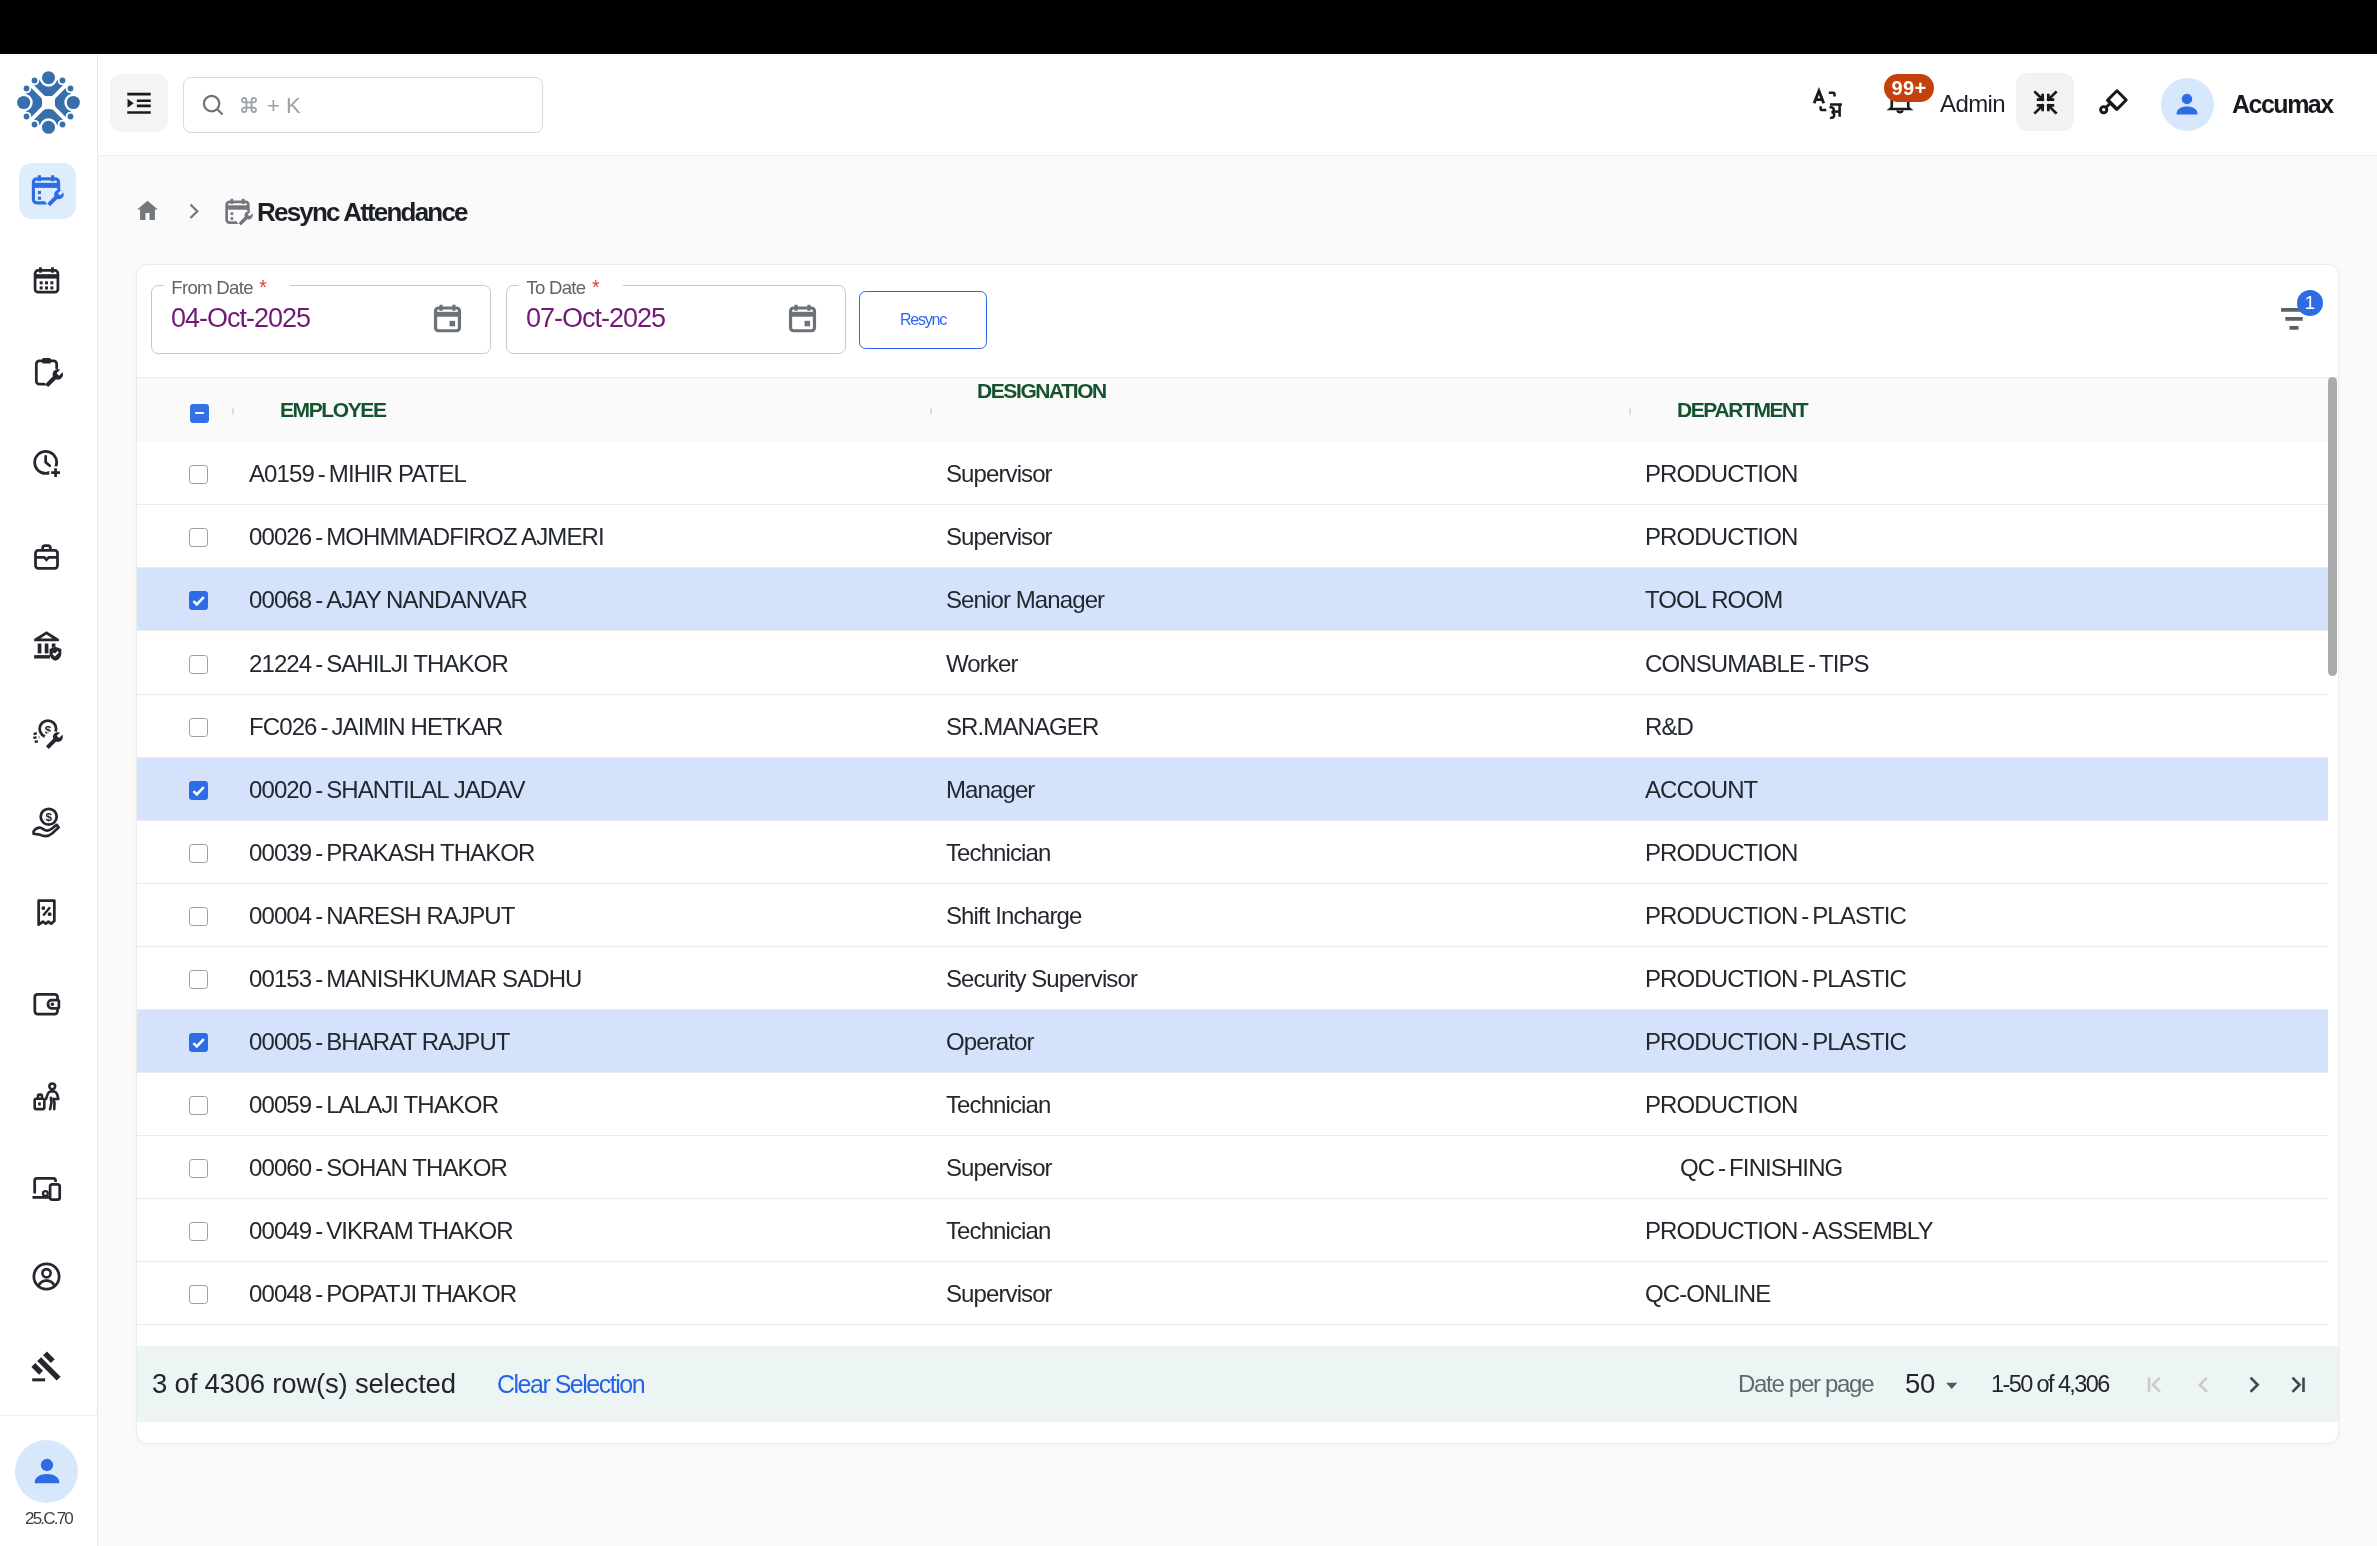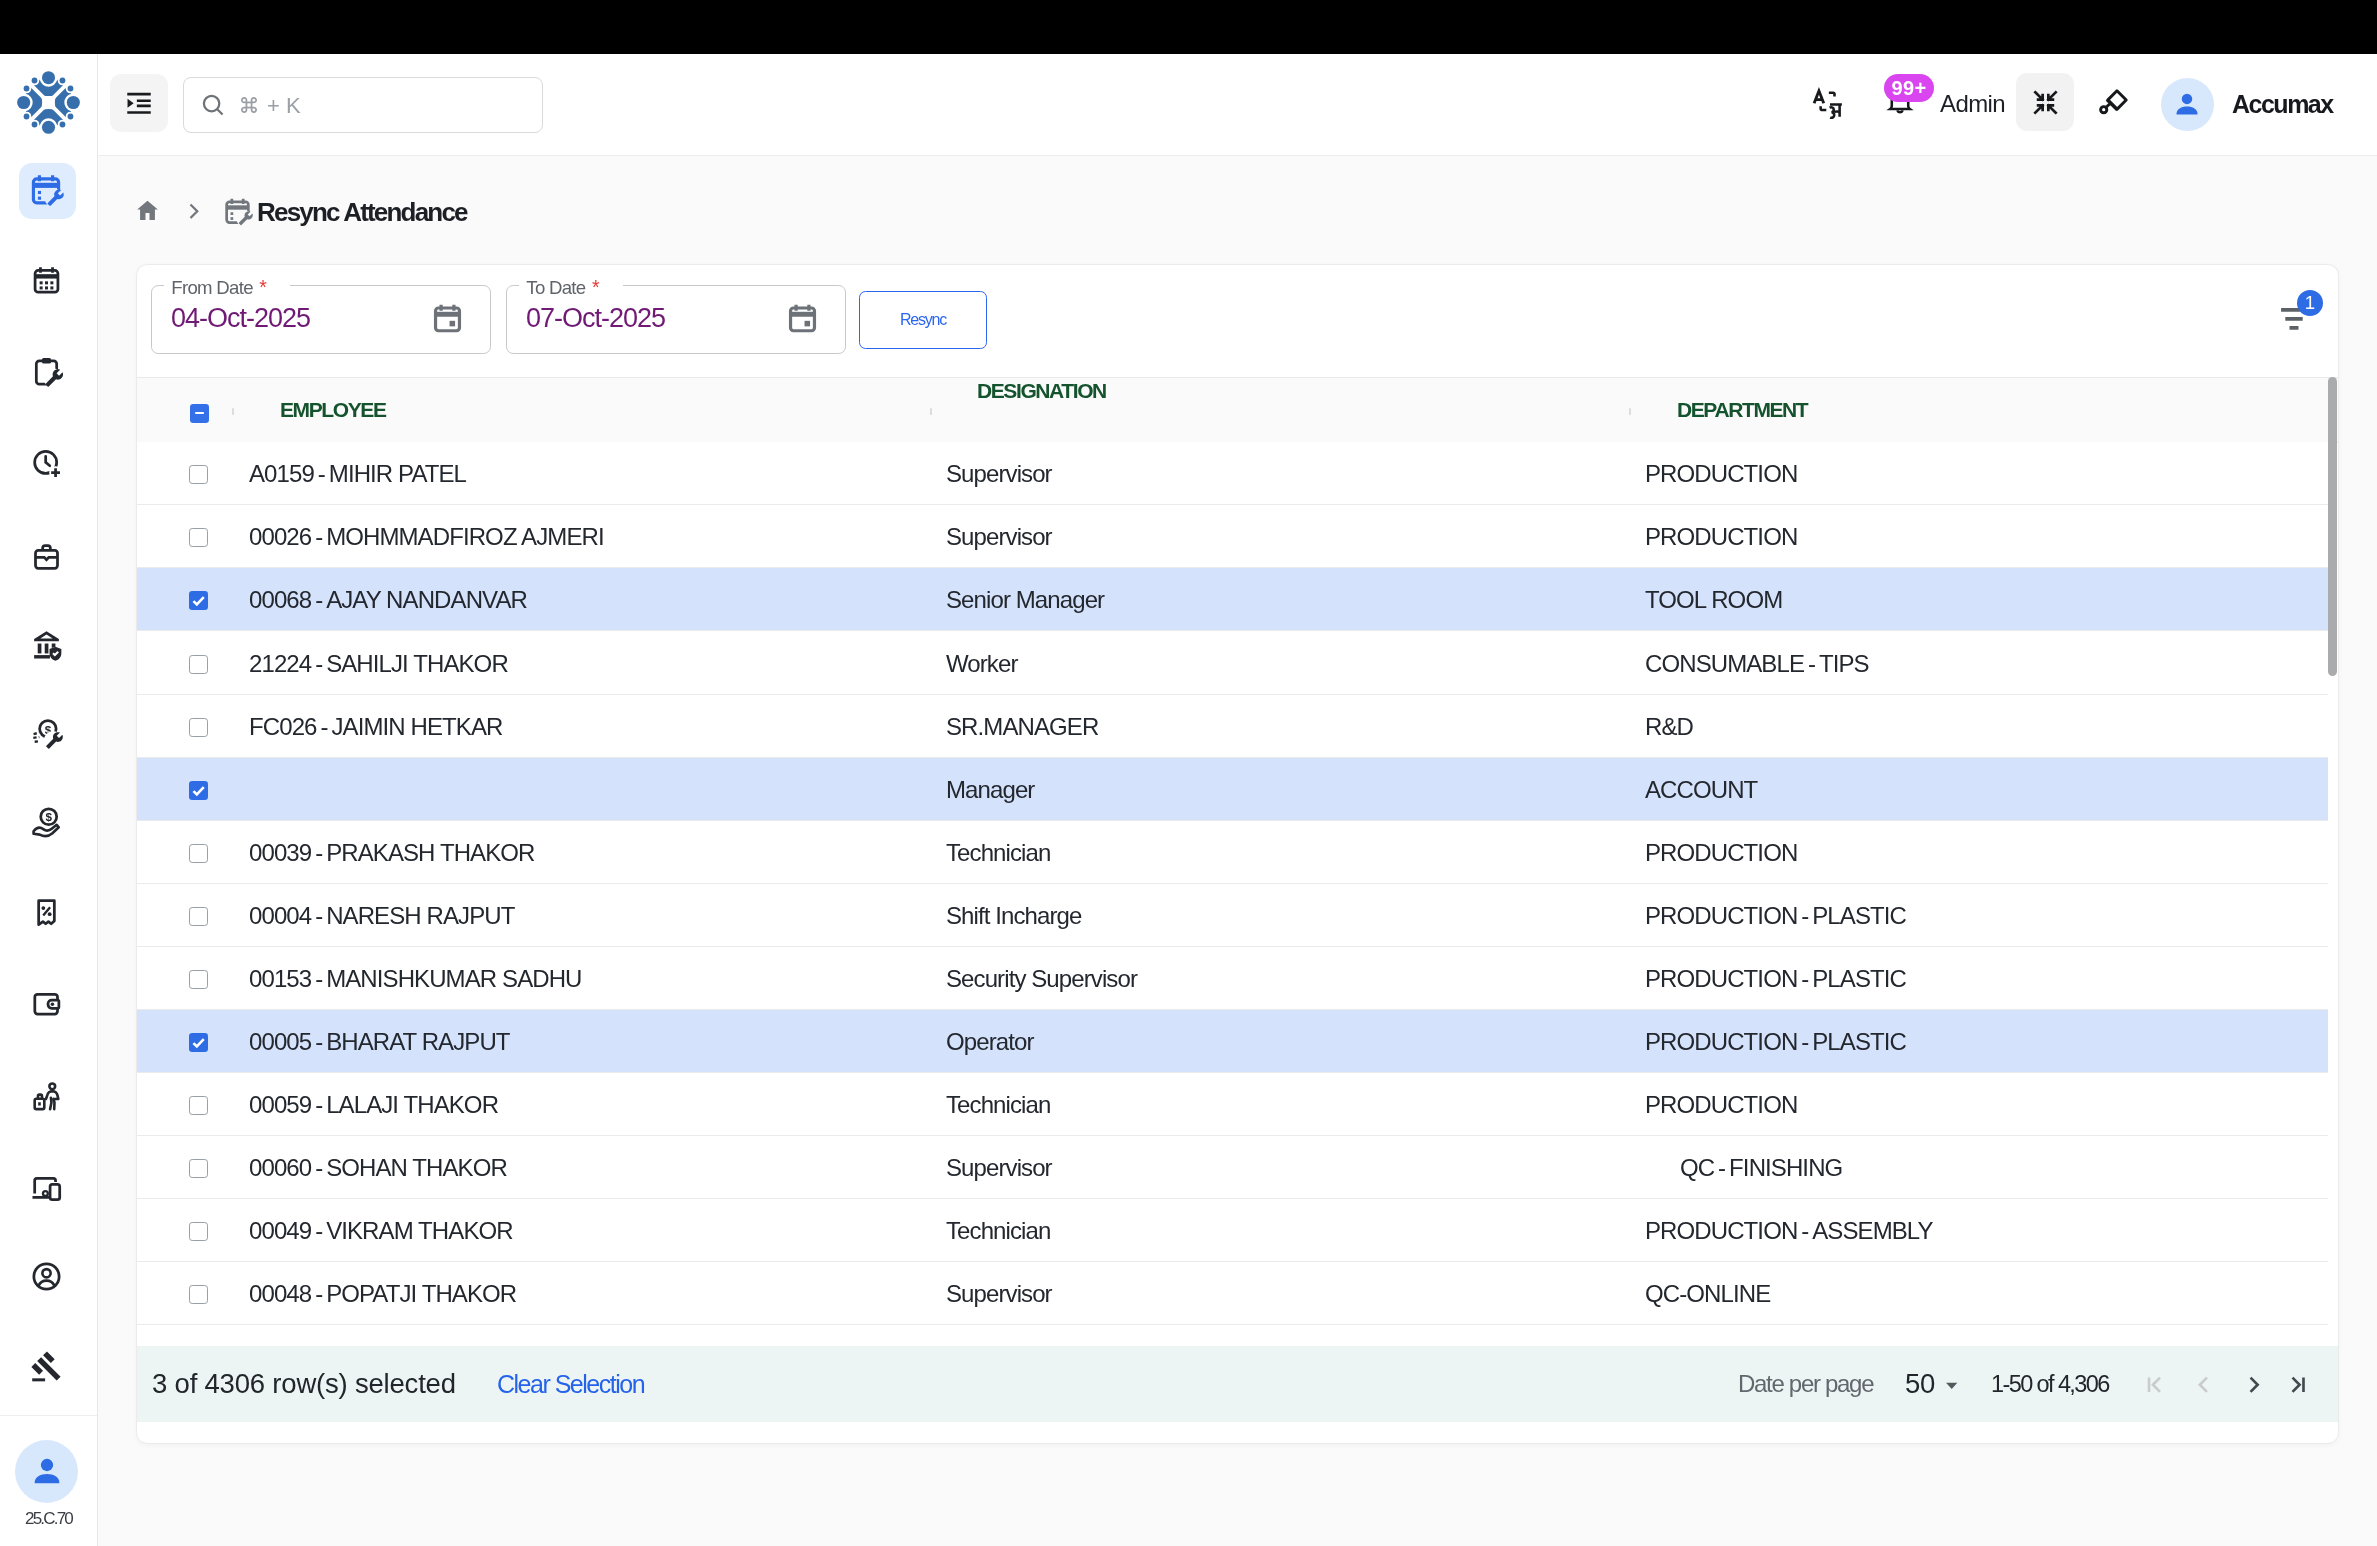--- a/index.html
+++ b/index.html
@@ -5,21 +5,21 @@
   * { margin:0; padding:0; box-sizing:border-box; }
   html,body { width:2377px; height:1546px; font-family:"Liberation Sans", sans-serif; background:#fff; overflow:hidden; }
   .abs { position:absolute; }
   .black-top { left:0; top:0; width:2377px; height:54px; background:#000; }
   .sidebar { left:0; top:54px; width:98px; height:1492px; background:#fff; border-right:0.8px solid #e7e7e9; }
   .topbar { left:98px; top:54px; width:2280px; height:102px; background:#fff; border-bottom:0.8px solid #ededed; }
   .content { left:98px; top:156px; width:2280px; height:1390px; background:#fafafa; }
   .iconbtn { background:#f4f4f4; border-radius:11.3px; }
   .searchbox { left:183px; top:77px; width:360px; height:56px; border:1.6px solid #d9dadb; border-radius:8px; background:#fff; }
   .cmdk { color:#9aa0a6; font-size:19.4px; }
-  .badge99 { left:1884px; top:74px; width:50px; height:28px; background:#d946ef; border-radius:14.6px; color:#fff; font-size:20px; font-weight:bold; text-align:center; line-height:28px; letter-spacing:0.4px;}
+  .badge99 { left:1884px; top:74px; width:50px; height:28px; background:#c2410c; border-radius:14.6px; color:#fff; font-size:20px; font-weight:bold; text-align:center; line-height:28px; letter-spacing:0.4px;}
   .admin { font-size:24px; color:#1d2127; letter-spacing:-0.6px; }
   .accumax { font-size:25px; color:#16191d; font-weight:bold; letter-spacing:-1.5px; }
   .avatar { border-radius:50%; background:#d8e8fc; }
   .crumb-title { font-size:26px; font-weight:bold; color:#1c2025; letter-spacing:-1.8px; }
   .card { left:136px; top:264px; width:2203px; height:1180px; background:#fff; border:0.8px solid #ebebeb; border-radius:11.3px; box-shadow:0 1.6px 4.9px rgba(0,0,0,0.03); }
   .dinput { top:285px; height:69px; width:340px; border:1.2px solid #c6c8cc; border-radius:7.3px; background:#fff; }
   .dlabel { top:276px; font-size:18.6px; letter-spacing:-0.7px; color:#5f646b; background:#fff; padding:0 24px 0 7.3px; white-space:nowrap; }
   .dlabel .req { color:#e53935; margin-left:6.5px; font-size:19.4px; }
   .dvalue { font-size:27px; letter-spacing:-1px; color:#701a75; }
   .resync { left:859px; top:291px; width:128px; height:58px; border:1.6px solid #2b66f0; border-radius:6.5px; color:#2b66f0; font-size:16px; letter-spacing:-1.2px; font-weight:500; text-align:center; line-height:55px; background:#fff; }
@@ -371,20 +371,21 @@
 <div class="abs row" style="top:695px;">
     <span class="cb" style="left:52px; top:22.6px;"></span>
     <span class="cell" style="left:112px;">FC026 - JAIMIN HETKAR</span>
     <span class="cell" style="left:809px;">SR.MANAGER</span>
     <span class="cell" style="left:1508px;">R&amp;D</span>
   </div>
 <div class="abs row sel" style="top:758px;">
     <span class="cb on" style="left:52px; top:22.6px;"><svg width="19.4" height="19.4" viewBox="0 0 24 24" fill="none" stroke="#fff" stroke-width="3.2">
         <path d="M5.5 12.5l4.2 4.2 8.6-9"></path>
       </svg></span>
+    <span class="cell" style="left:112px;">00020 - SHANTILAL JADAV</span>
     <span class="cell" style="left:809px;">Manager</span>
     <span class="cell" style="left:1508px;">ACCOUNT</span>
   </div>
 <div class="abs row" style="top:821px;">
     <span class="cb" style="left:52px; top:22.6px;"></span>
     <span class="cell" style="left:112px;">00039 - PRAKASH THAKOR</span>
     <span class="cell" style="left:809px;">Technician</span>
     <span class="cell" style="left:1508px;">PRODUCTION</span>
   </div>
 <div class="abs row" style="top:884px;">

